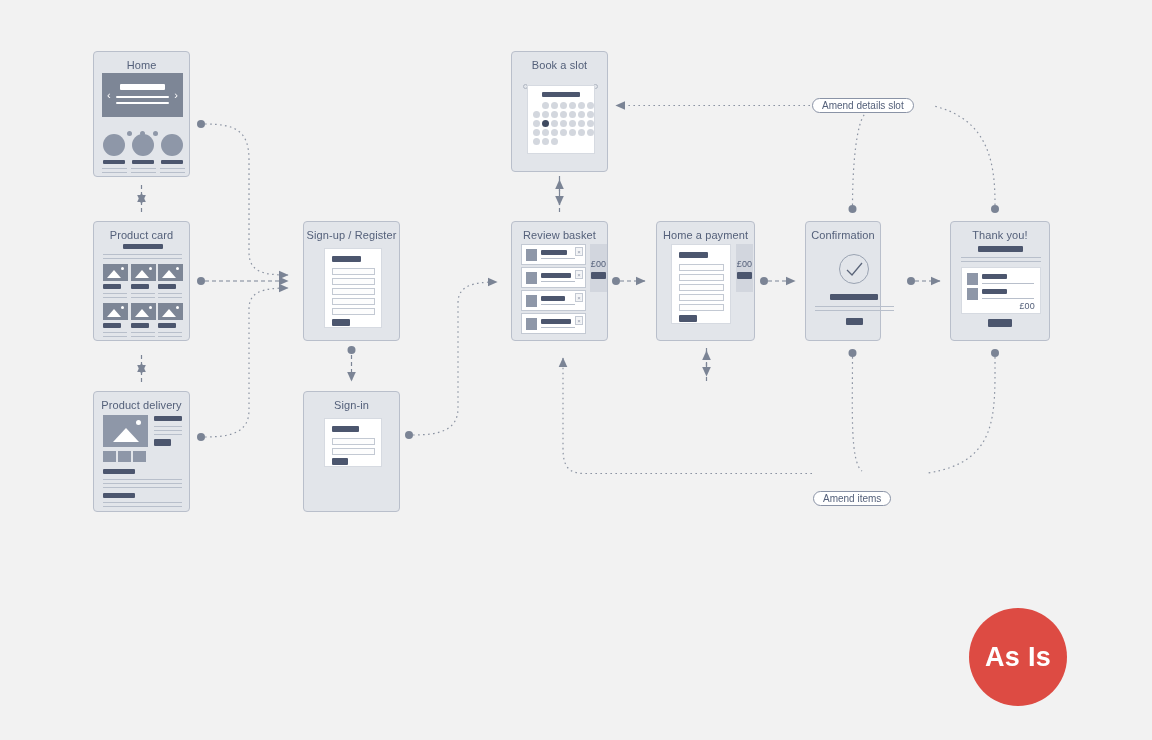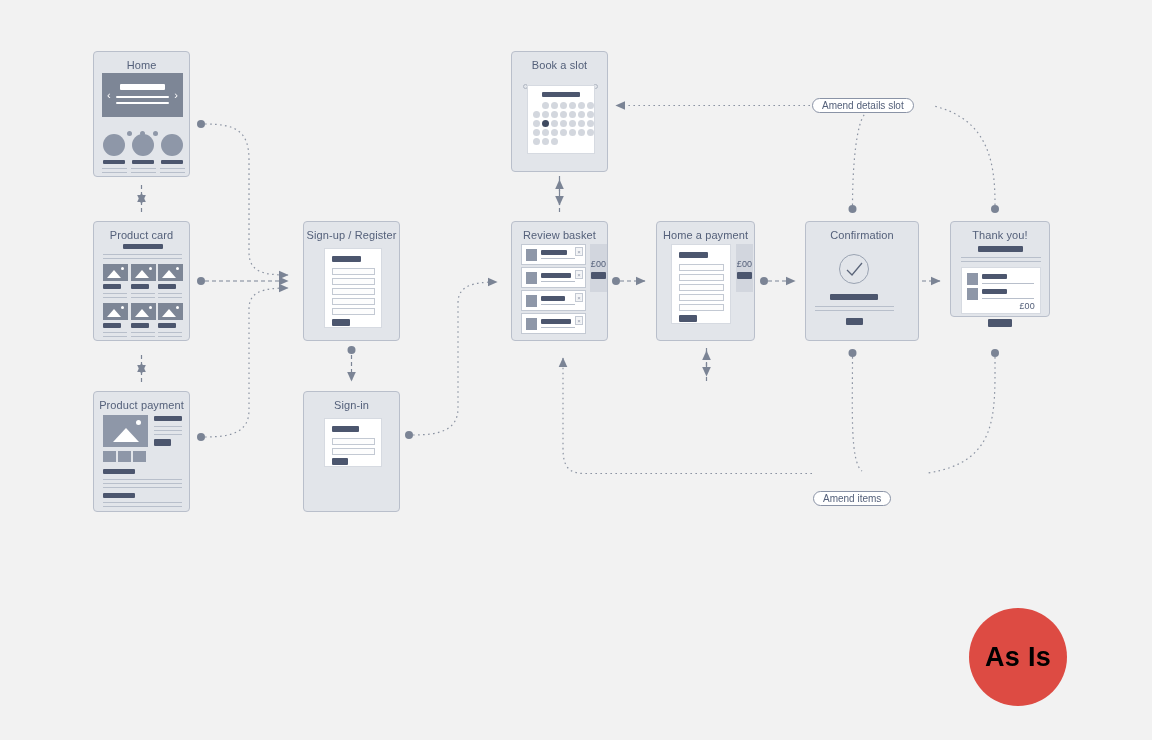--- a/index.html
+++ b/index.html
@@ -126,29 +126,29 @@
     position:absolute; right: 2px; top: 2px; width: 8px; height: 9px;
     border: 1px solid #c3c9d3; background:#f4f5f7; color:#8e97a8;
     font-size: 6px; line-height: 8px; text-align:center; box-sizing:border-box;
   }
   .price-label {
     position:absolute; text-align:center; font-size: 9px; color:#54607a;
     letter-spacing: 0.2px;
   }
 
   
-  #node-confirmation { left: 805px; top: 221px; width: 114px; height: 120px; }
+  #node-confirmation { left: 805px; top: 221px; width: 76px; height: 120px; }
   .check-circle {
     position:absolute; width: 30px; height: 30px; border-radius:50%;
     border: 1px solid #9aa3b2; box-sizing:border-box;
   }
   .check-circle svg { position:absolute; left: 5px; top: 6px; }
 
   
-  #node-thankyou { left: 950px; top: 221px; width: 100px; height: 96px; }
+  #node-thankyou { left: 950px; top: 221px; width: 100px; height: 120px; }
 
   
   #node-verified {
     left: 657px; top: 386px; width: 99px; height: 48px;
     display:flex; align-items:center; justify-content:center;
   }
   .verified-text {
     font-size: 10px; line-height: 13px; text-align:center; color:#54607a;
   }
 
@@ -167,21 +167,21 @@
     position:absolute; left: 600px; top: 636px;
     font-size: 27px; color:#4f5b70; letter-spacing: 0.2px;
     font-family: "Liberation Sans", sans-serif; font-weight: 400;
   }
   #badge {
     position:absolute; left: 969px; top: 608px; width: 98px; height: 98px;
     border-radius: 50%; background:#dd4b43;
     display:flex; align-items:center; justify-content:center;
   }
   #badge span {
-    color:#000000; font-size: 27px; font-weight: bold; letter-spacing: 0.3px;
+    color:#ffffff; font-size: 27px; font-weight: bold; letter-spacing: 0.3px;
   }
 </style>
 </head>
 <body>
 
 <div id="canvas">
 
   <svg id="wires" viewBox="0 0 1152 740">
     <defs>
       <marker id="arw" markerWidth="9" markerHeight="9" refX="7.5" refY="4" orient="auto">
@@ -345,21 +345,21 @@
     <div class="bar" style="position:absolute;left:64px;top:101px;width:18px;height:5px;"></div>
     <div class="hair" style="position:absolute;left:9px; top:110px;width:24px;"></div>
     <div class="hair" style="position:absolute;left:9px; top:114px;width:24px;"></div>
     <div class="hair" style="position:absolute;left:37px;top:110px;width:24px;"></div>
     <div class="hair" style="position:absolute;left:37px;top:114px;width:24px;"></div>
     <div class="hair" style="position:absolute;left:64px;top:110px;width:24px;"></div>
     <div class="hair" style="position:absolute;left:64px;top:114px;width:24px;"></div>
   </div>
 
   <div class="node" id="node-product-details">
-    <div class="node-title">Product payment</div>
+    <div class="node-title">Product delivery</div>
     <div class="big-img" style="left:9px; top:23px; width:45px; height:32px;">
       <div class="mtn"></div>
         <div class="sun"></div>
     </div>
     <div class="bar" style="position:absolute;left:60px;top:24px;width:28px;height:5px;"></div>
     <div class="hair" style="position:absolute;left:60px;top:34px;width:28px;"></div>
     <div class="hair" style="position:absolute;left:60px;top:38px;width:28px;"></div>
     <div class="hair" style="position:absolute;left:60px;top:42px;width:28px;"></div>
     <div class="bar" style="position:absolute;left:60px;top:47px;width:17px;height:7px;"></div>
     <div class="gray-box" style="position:absolute;left:9px; top:59px;width:13px;height:11px;"></div>

